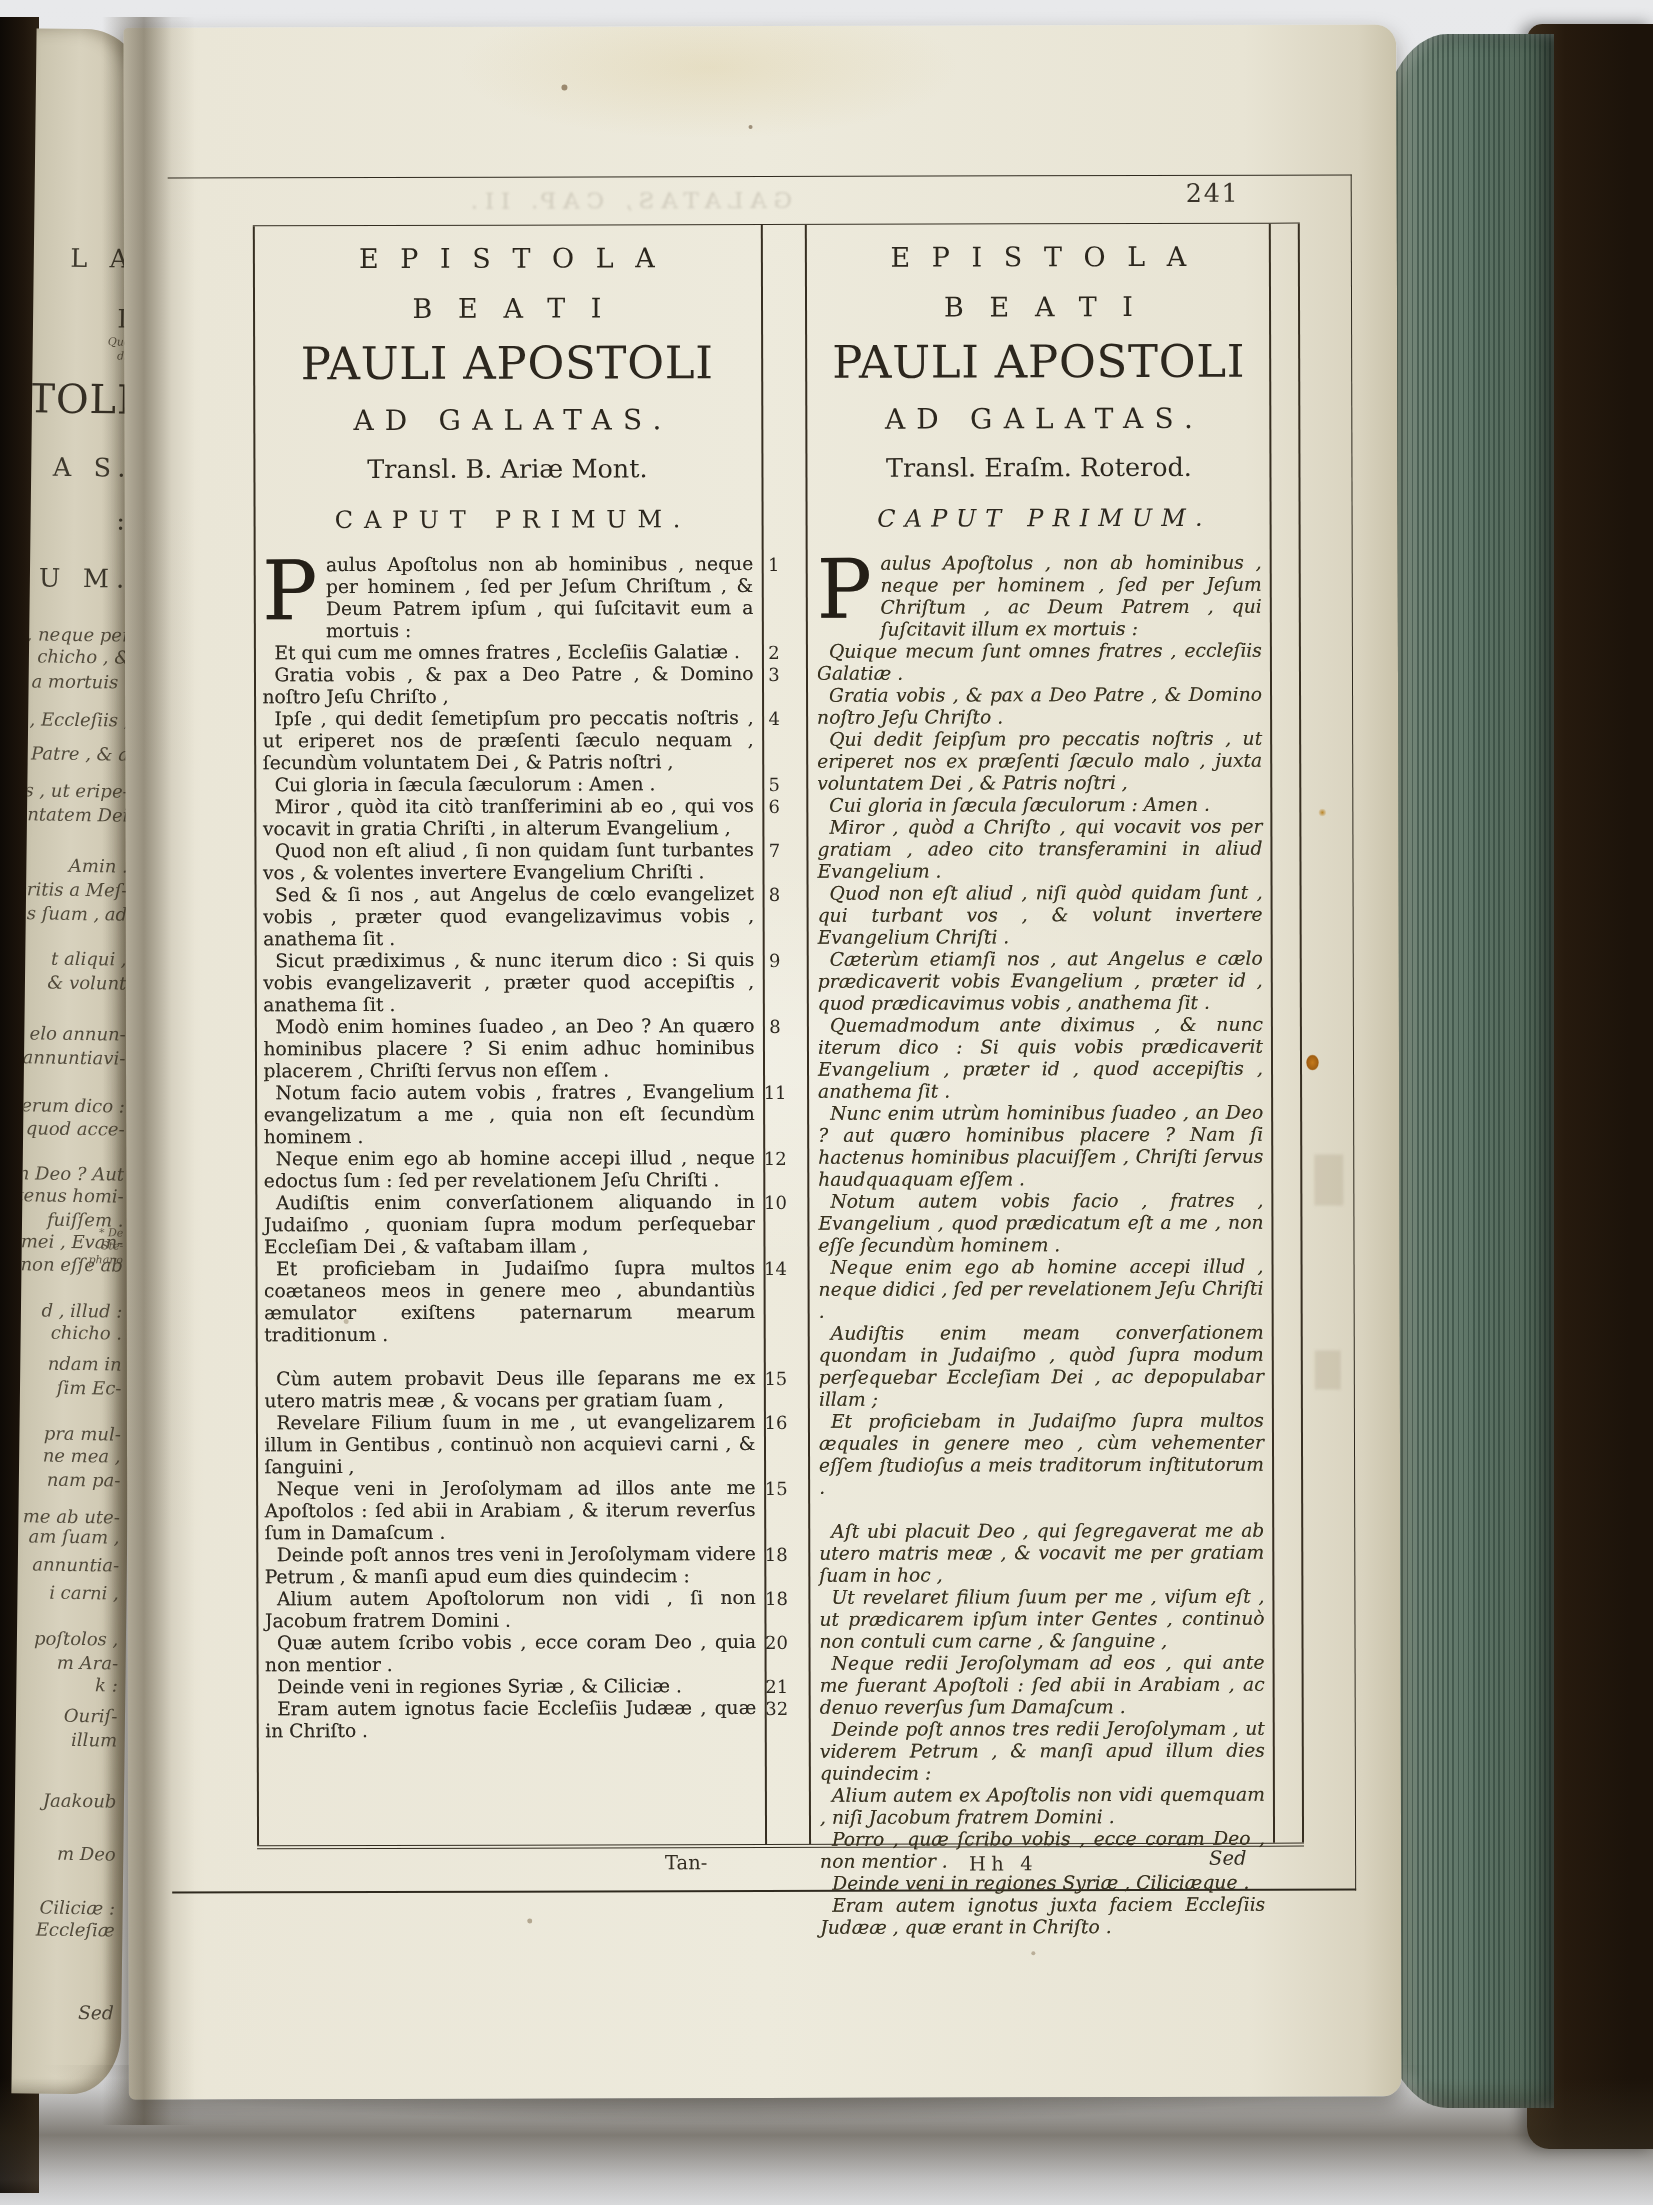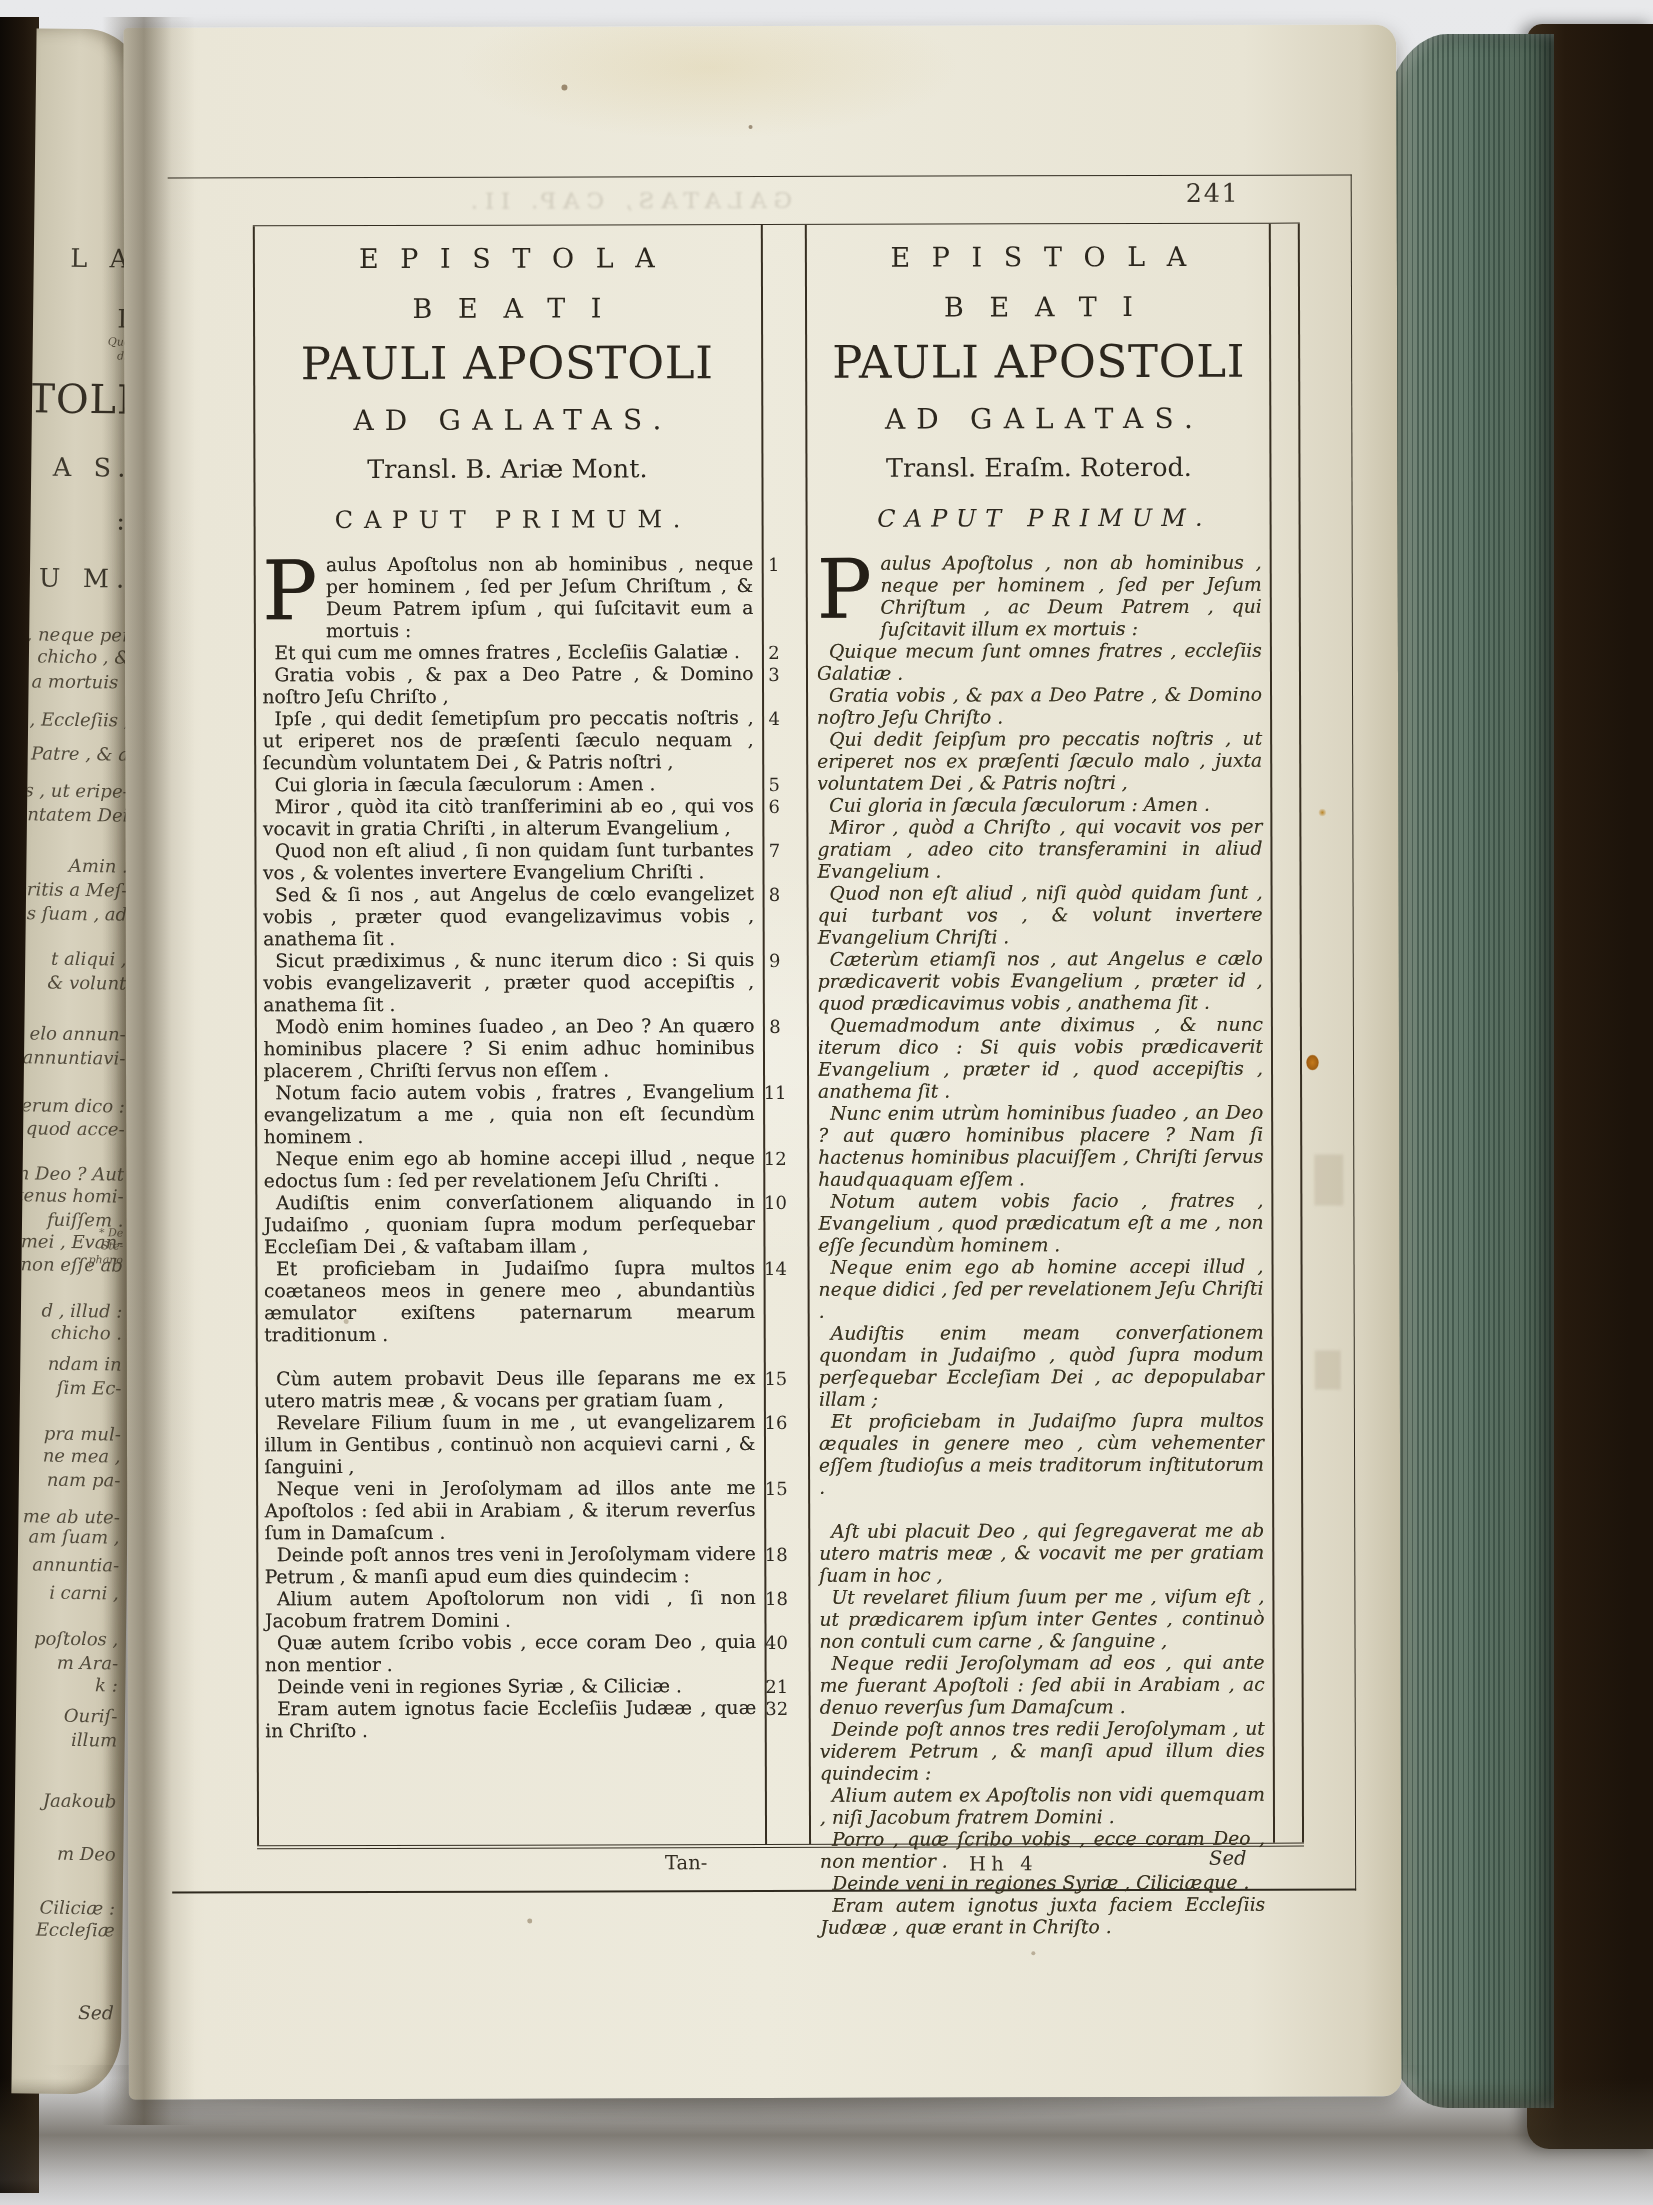--- a/index.html
+++ b/index.html
@@ -243,21 +243,21 @@
             <div class="verse">
               <div class="vtext">Deinde poſt annos tres veni in Jeroſolymam videre Petrum , &amp; manſi apud eum dies quindecim :</div>
               <span class="vnum">18</span>
             </div>
             <div class="verse">
               <div class="vtext">Alium autem Apoſtolorum non vidi , ſi non Jacobum fratrem Domini .</div>
               <span class="vnum">18</span>
             </div>
             <div class="verse">
               <div class="vtext">Quæ autem ſcribo vobis , ecce coram Deo , quia non mentior .</div>
-              <span class="vnum">40</span>
+              <span class="vnum">20</span>
             </div>
             <div class="verse">
               <div class="vtext">Deinde veni in regiones Syriæ , &amp; Ciliciæ .</div>
               <span class="vnum">21</span>
             </div>
             <div class="verse">
               <div class="vtext">Eram autem ignotus facie Eccleſiis Judææ , quæ in Chriſto .</div>
               <span class="vnum">32</span>
             </div>
           </div>

